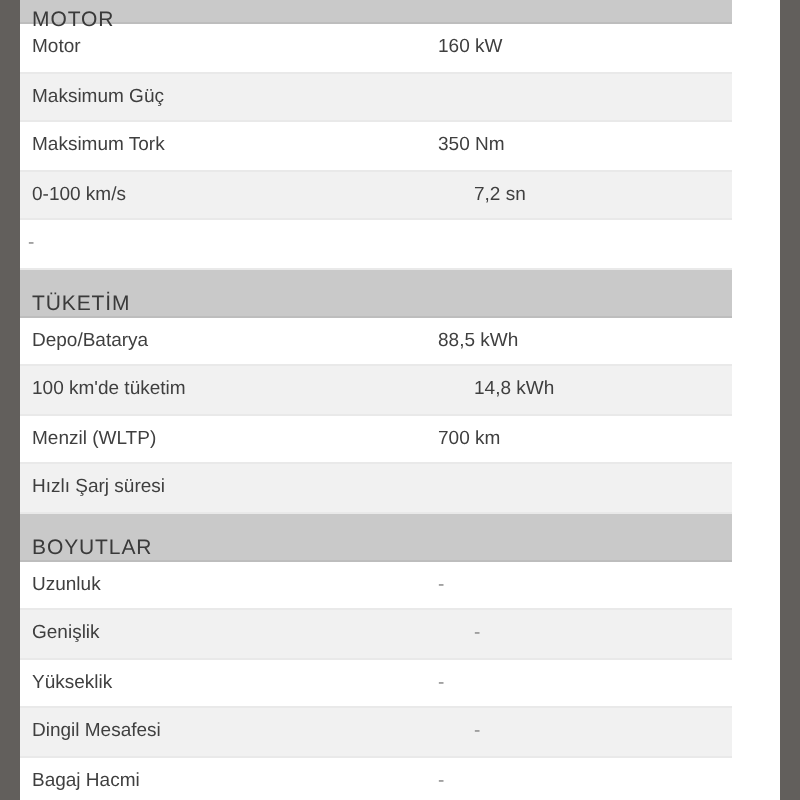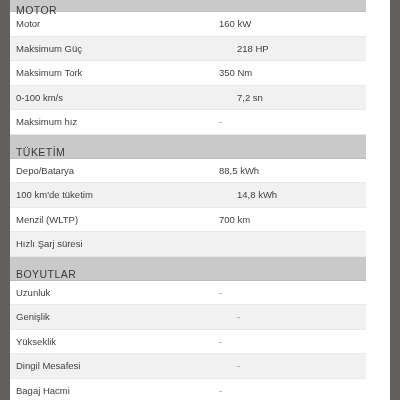--- a/index.html
+++ b/index.html
@@ -113,32 +113,30 @@
   <div class="spec-table" id="spec-table">
       <div class="section-header clipped-top">
         <span class="sec-label">MOTOR</span>
       </div>
       <div class="spec-row">
         <div class="spec-label">Motor</div>
         <div class="spec-value">160 kW</div>
       </div>
       <div class="spec-row alt">
         <div class="spec-label">Maksimum Güç</div>
-        <div class="spec-value">218 HP</div>
       </div>
       <div class="spec-row">
         <div class="spec-label">Maksimum Tork</div>
         <div class="spec-value">350 Nm</div>
       </div>
       <div class="spec-row alt">
         <div class="spec-label">0-100 km/s</div>
         <div class="spec-value">7,2 sn</div>
       </div>
       <div class="spec-row">
-        <div class="spec-label">Maksimum hız</div>
         <div class="spec-value empty">-</div>
       </div>
       <div class="section-header">
         <span class="sec-label">TÜKETİM</span>
       </div>
       <div class="spec-row">
         <div class="spec-label">Depo/Batarya</div>
         <div class="spec-value">88,5 kWh</div>
       </div>
       <div class="spec-row alt">

